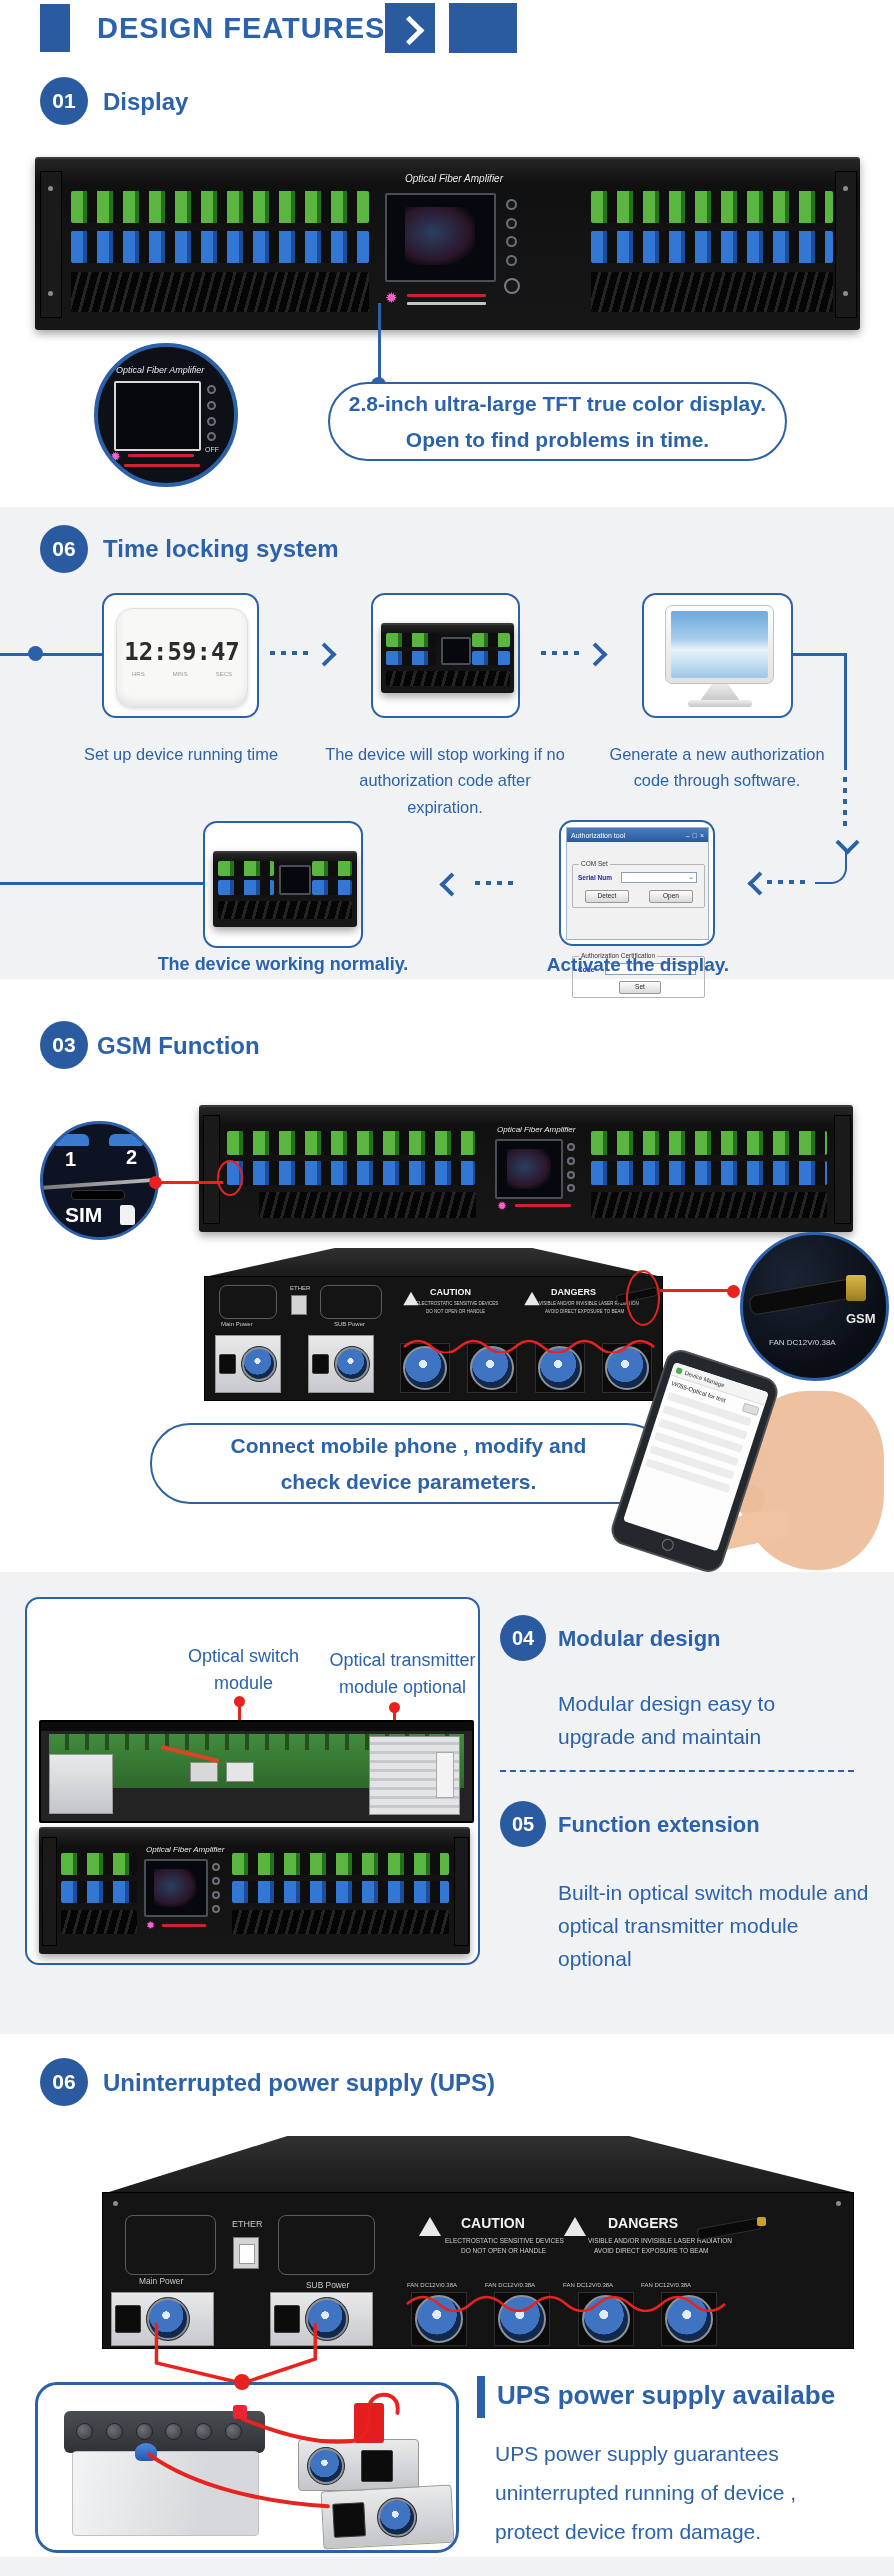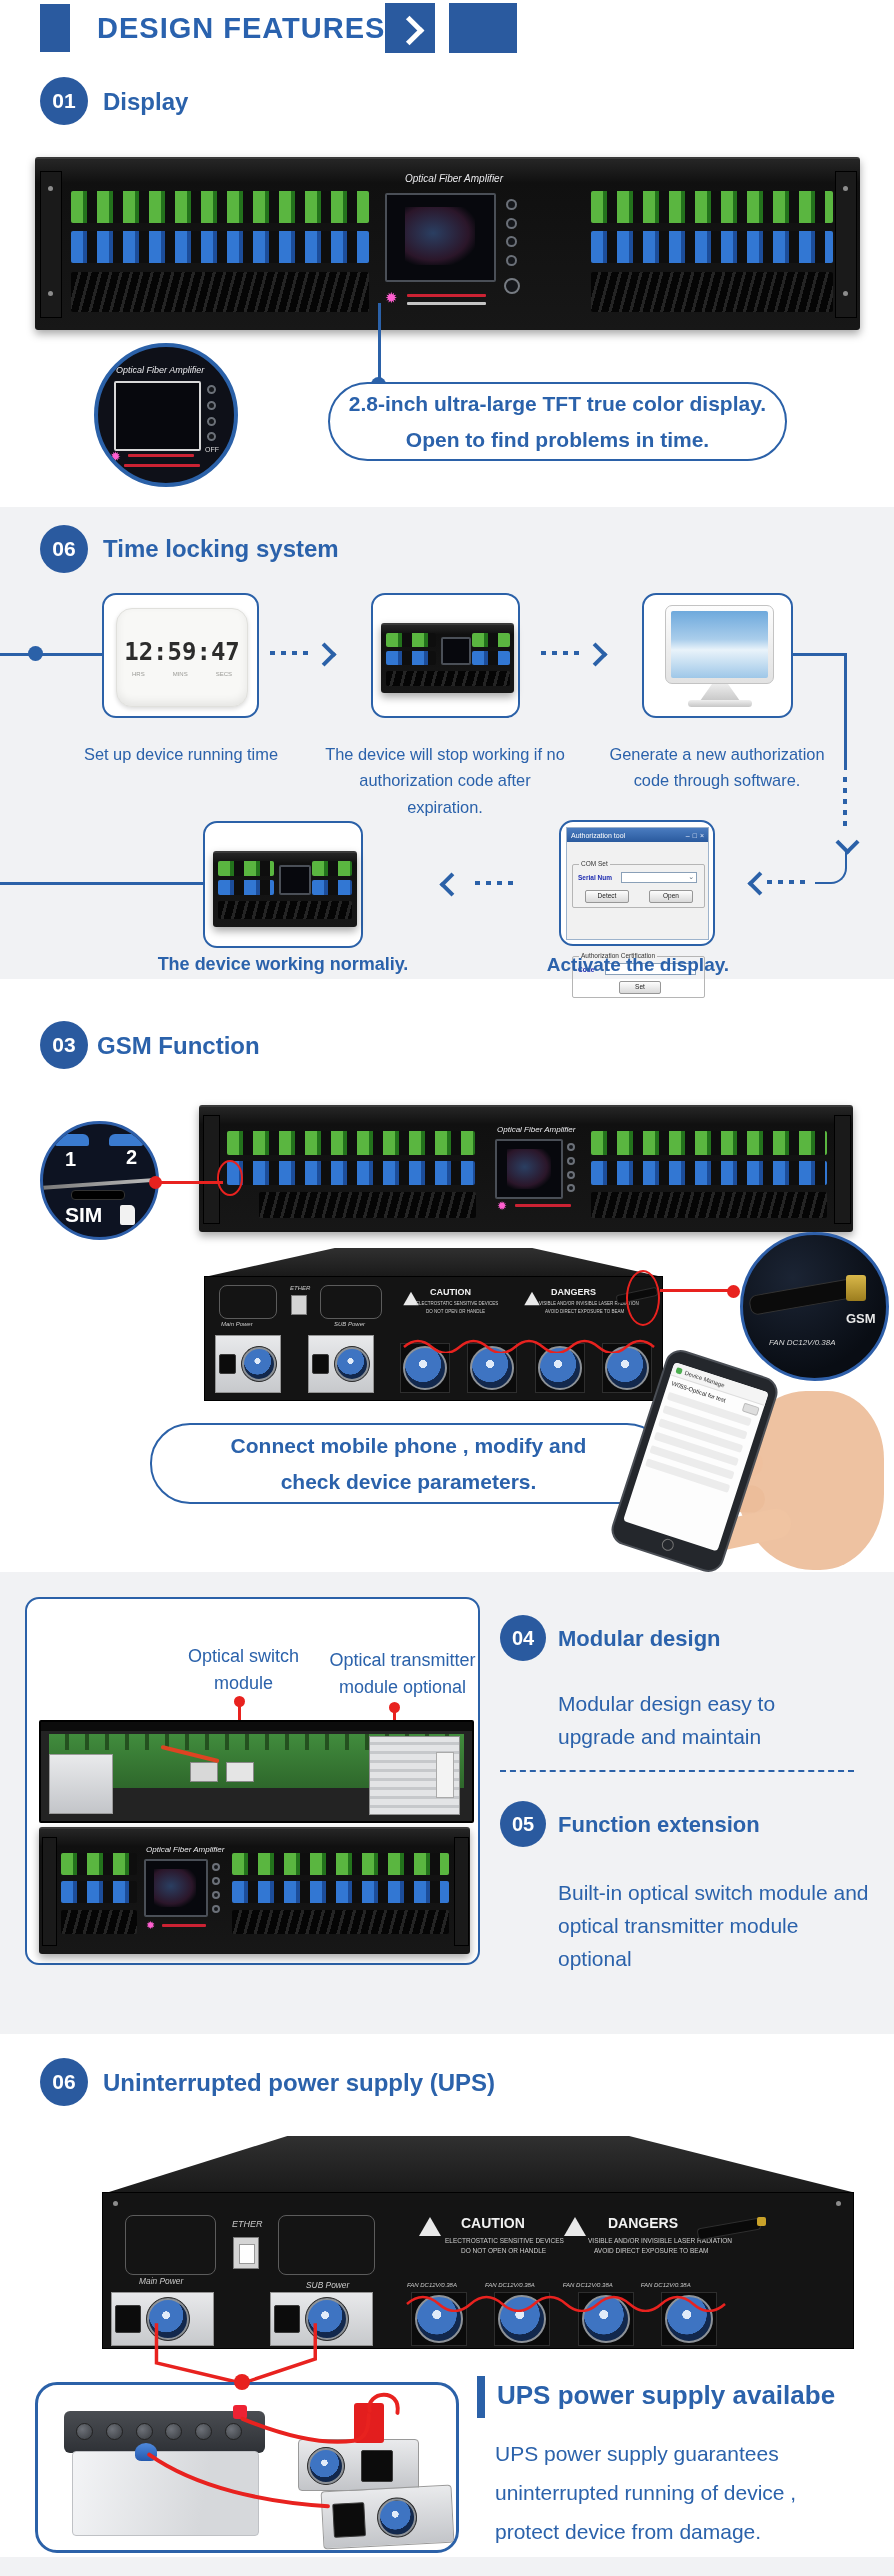--- a/index.html
+++ b/index.html
@@ -38,21 +38,21 @@
   .glow{background:radial-gradient(ellipse at 40% 45%,rgba(95,145,225,.4),rgba(205,85,170,.18) 60%,transparent 78%);}
   .btn4{width:11px;height:11px;border-radius:50%;border:2px solid #6b7078;background:#15171b;box-sizing:border-box;}
   .brandtx{color:#e9e9ec;font-style:italic;font-weight:normal;white-space:nowrap;text-align:right;}
   .laserstar{color:#ff5fd0;line-height:1;}
   .lbar{background:#c23;height:3px;border-radius:1px;}
   .screw{width:5px;height:5px;border-radius:50%;background:#8c8c8c;}
   
   .rear{background:#141414;border:1px solid #000;}
   .lid{background:linear-gradient(#303030,#1a1a1a);}
   .outline{border:1.5px solid #5c5c5c;border-radius:8px;box-sizing:border-box;}
-  .rearlab{color:#c9c9c9;white-space:nowrap;font-style:italic;}
+  .rearlab{color:#c9c9c9;white-space:nowrap;}
   .rj45{background:#d4d4d4;border:1px solid #7c7c7c;box-sizing:border-box;}
   .warn-t{width:0;height:0;border-left:11px solid transparent;border-right:11px solid transparent;border-bottom:19px solid #e9e9e9;}
   .warnhead{color:#f2f2f2;font-weight:bold;white-space:nowrap;}
   .warnsub{color:#cfcfcf;white-space:nowrap;}
   .fan{background:#0b0b0b;border:1px solid #2e2e2e;display:flex;align-items:center;justify-content:center;box-sizing:border-box;}
   .fan i{display:block;border-radius:50%;border:2px solid #8d9298;
          background:radial-gradient(circle at 45% 40%,#e2ecf9 0 12%,#3e74c2 13% 55%,#12284d 56% 100%);}
   .psu{background:linear-gradient(#e8e9eb,#c7c9cc);border:1px solid #949494;display:flex;align-items:center;gap:5px;
        padding:3px;box-sizing:border-box;}
   .iec{background:#0c0c0c;border:1px solid #3a3a3a;border-radius:2px;}

